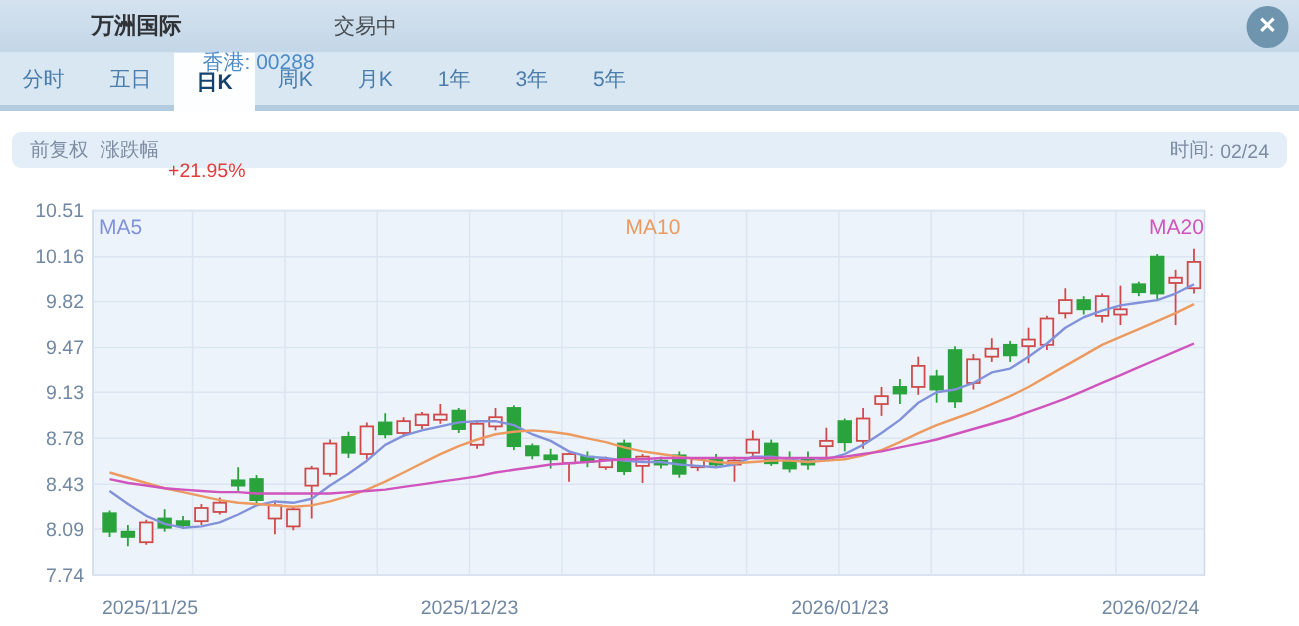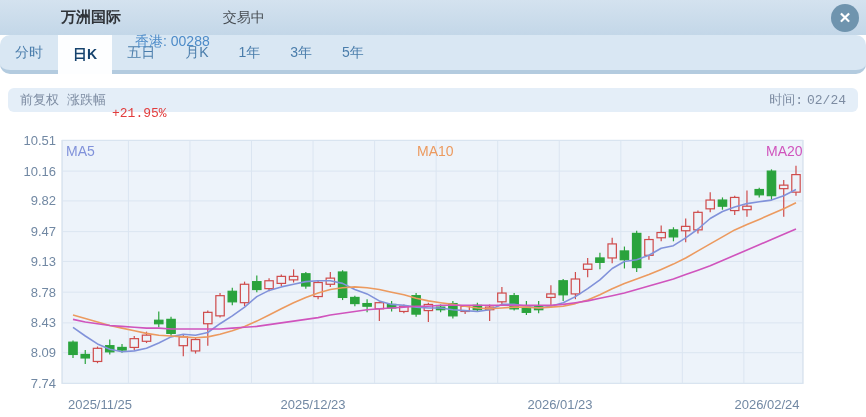--- a/index.html
+++ b/index.html
@@ -8,48 +8,49 @@
   
   .titlebar{height:35px;background:linear-gradient(#d4e2ef,#c3d7e8);display:flex;
             align-items:center;padding-left:17px;position:relative;}
   .title{font-size:15px;font-weight:bold;color:#2f3338;margin-left:44px;}
   .market{font-size:14px;color:#4d8bc8;margin-left:14px;margin-top:48px;}
   .status{font-size:14px;color:#474d53;margin-left:13px;}
   .closebtn{position:absolute;right:7px;top:4px;width:28px;height:28px;border-radius:50%;
             background:#6f94ae;border:none;color:#fff;font-size:15px;font-weight:bold;
             line-height:28px;text-align:center;cursor:pointer;padding:0;}
   
-  .tabs{display:flex;background:#d9e7f3;border-bottom:4px solid #b3cbdf;height:35px;border-radius:10px;}
+  .tabs{display:flex;background:#d9e7f3;border-bottom:4px solid #b3cbdf;height:35px;}
   .tab{padding:0 15px;display:flex;align-items:center;color:#4a7dab;font-size:14px;cursor:pointer;}
   .tab.active{background:#fdfeff;color:#16436e;font-weight:bold;margin-bottom:-4px;}
   
   .infobar{margin:14px 8px 0 8px;height:24px;background:#e4eef8;border-radius:6px;
-           display:flex;align-items:center;padding:0 12px;font-size:13px;color:#7d8ca2;font-family:Liberation Mono, monospace;}
+           display:flex;align-items:center;padding:0 12px;font-size:13px;color:#7d8ca2;}
   .infobar .chg{color:#e23c3c;margin-left:6px;margin-top:26px;}
   .infobar .lbl{margin-left:8px;}
   .infobar .spacer{flex:1;}
   .chart{position:relative;margin-top:6px;width:784px;height:299px;}
   svg text{font-family:"Liberation Sans",sans-serif;}
 </style>
 </head>
 <body>
 
 <div class="app">
 
   <div class="titlebar">
     <span class="title">万洲国际</span>
     <span class="market">香港: 00288</span>
     <span class="status">交易中</span>
     <button class="closebtn"><span>✕</span></button>
   </div>
 
   <div class="tabs">
       <div class="tab">分时</div>
+      <div class="tab">五日</div>
       <div class="tab active">日K</div>
-      <div class="tab">五日</div>
+      <div class="tab">周K</div>
       <div class="tab">月K</div>
       <div class="tab">1年</div>
       <div class="tab">3年</div>
       <div class="tab">5年</div>
     </div>
 
   <div class="infobar">
     <span>前复权</span>
     <span class="lbl">涨跌幅</span>
     <span class="chg">+21.95%</span>

